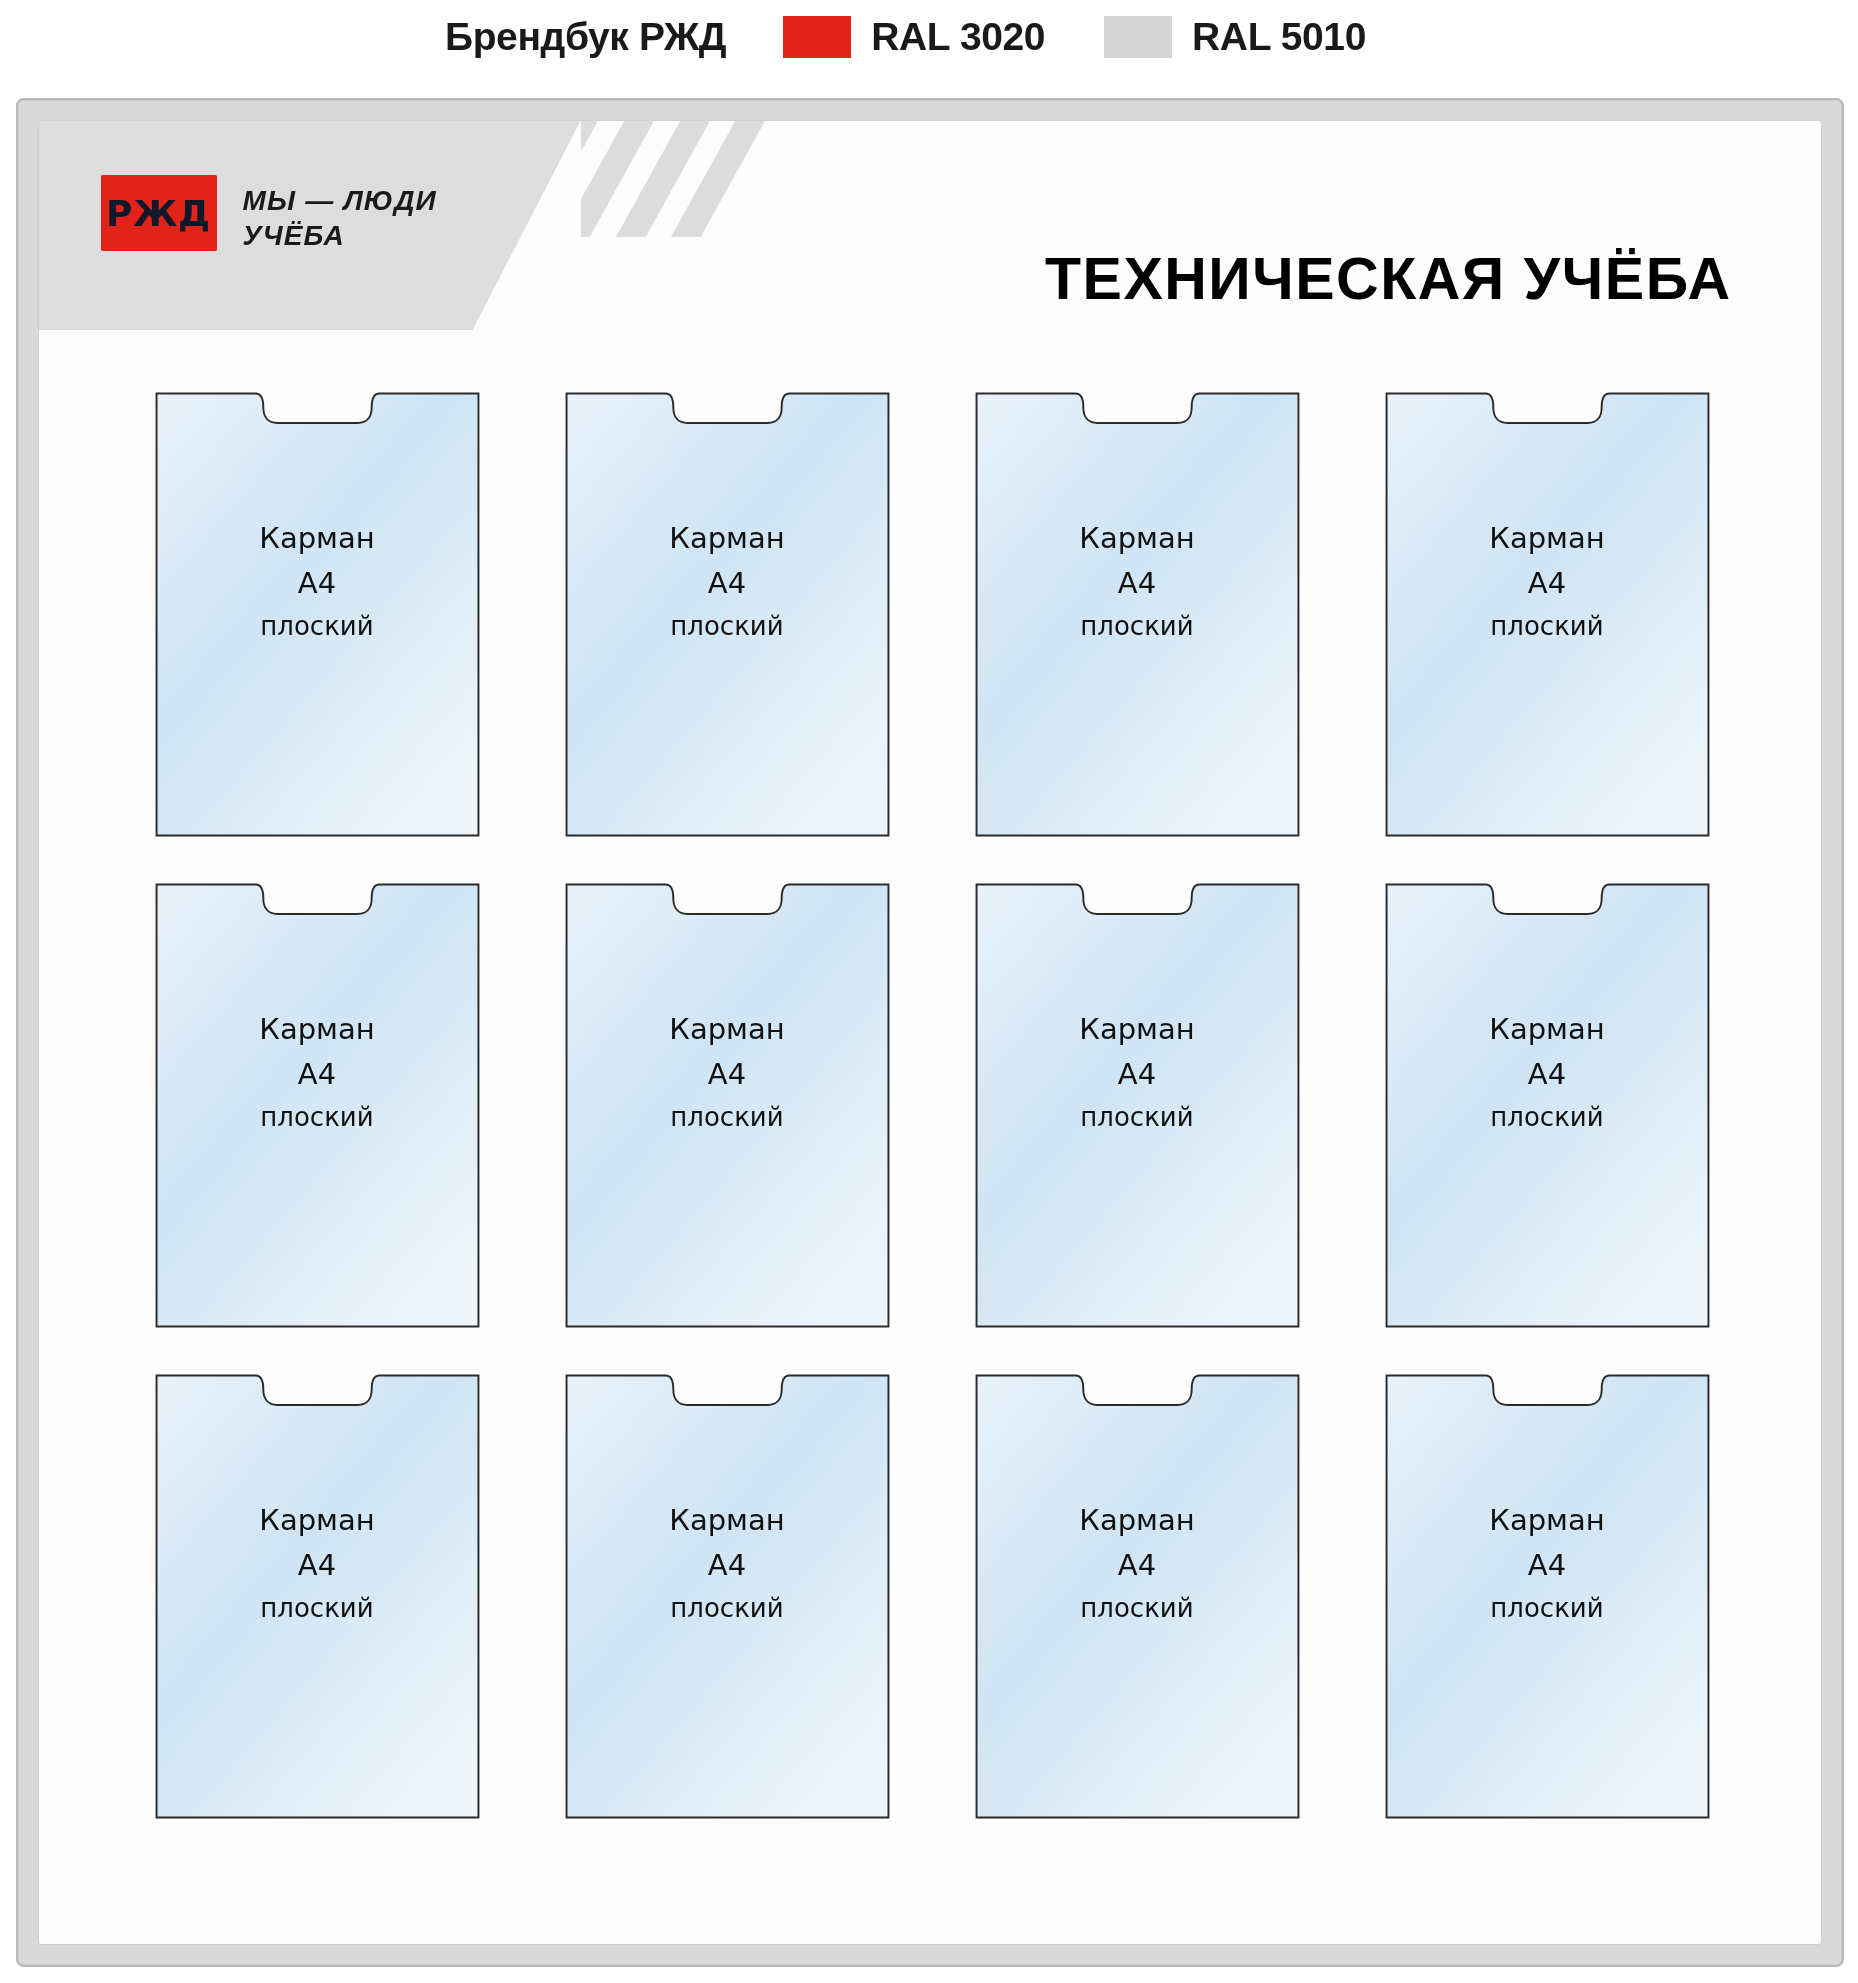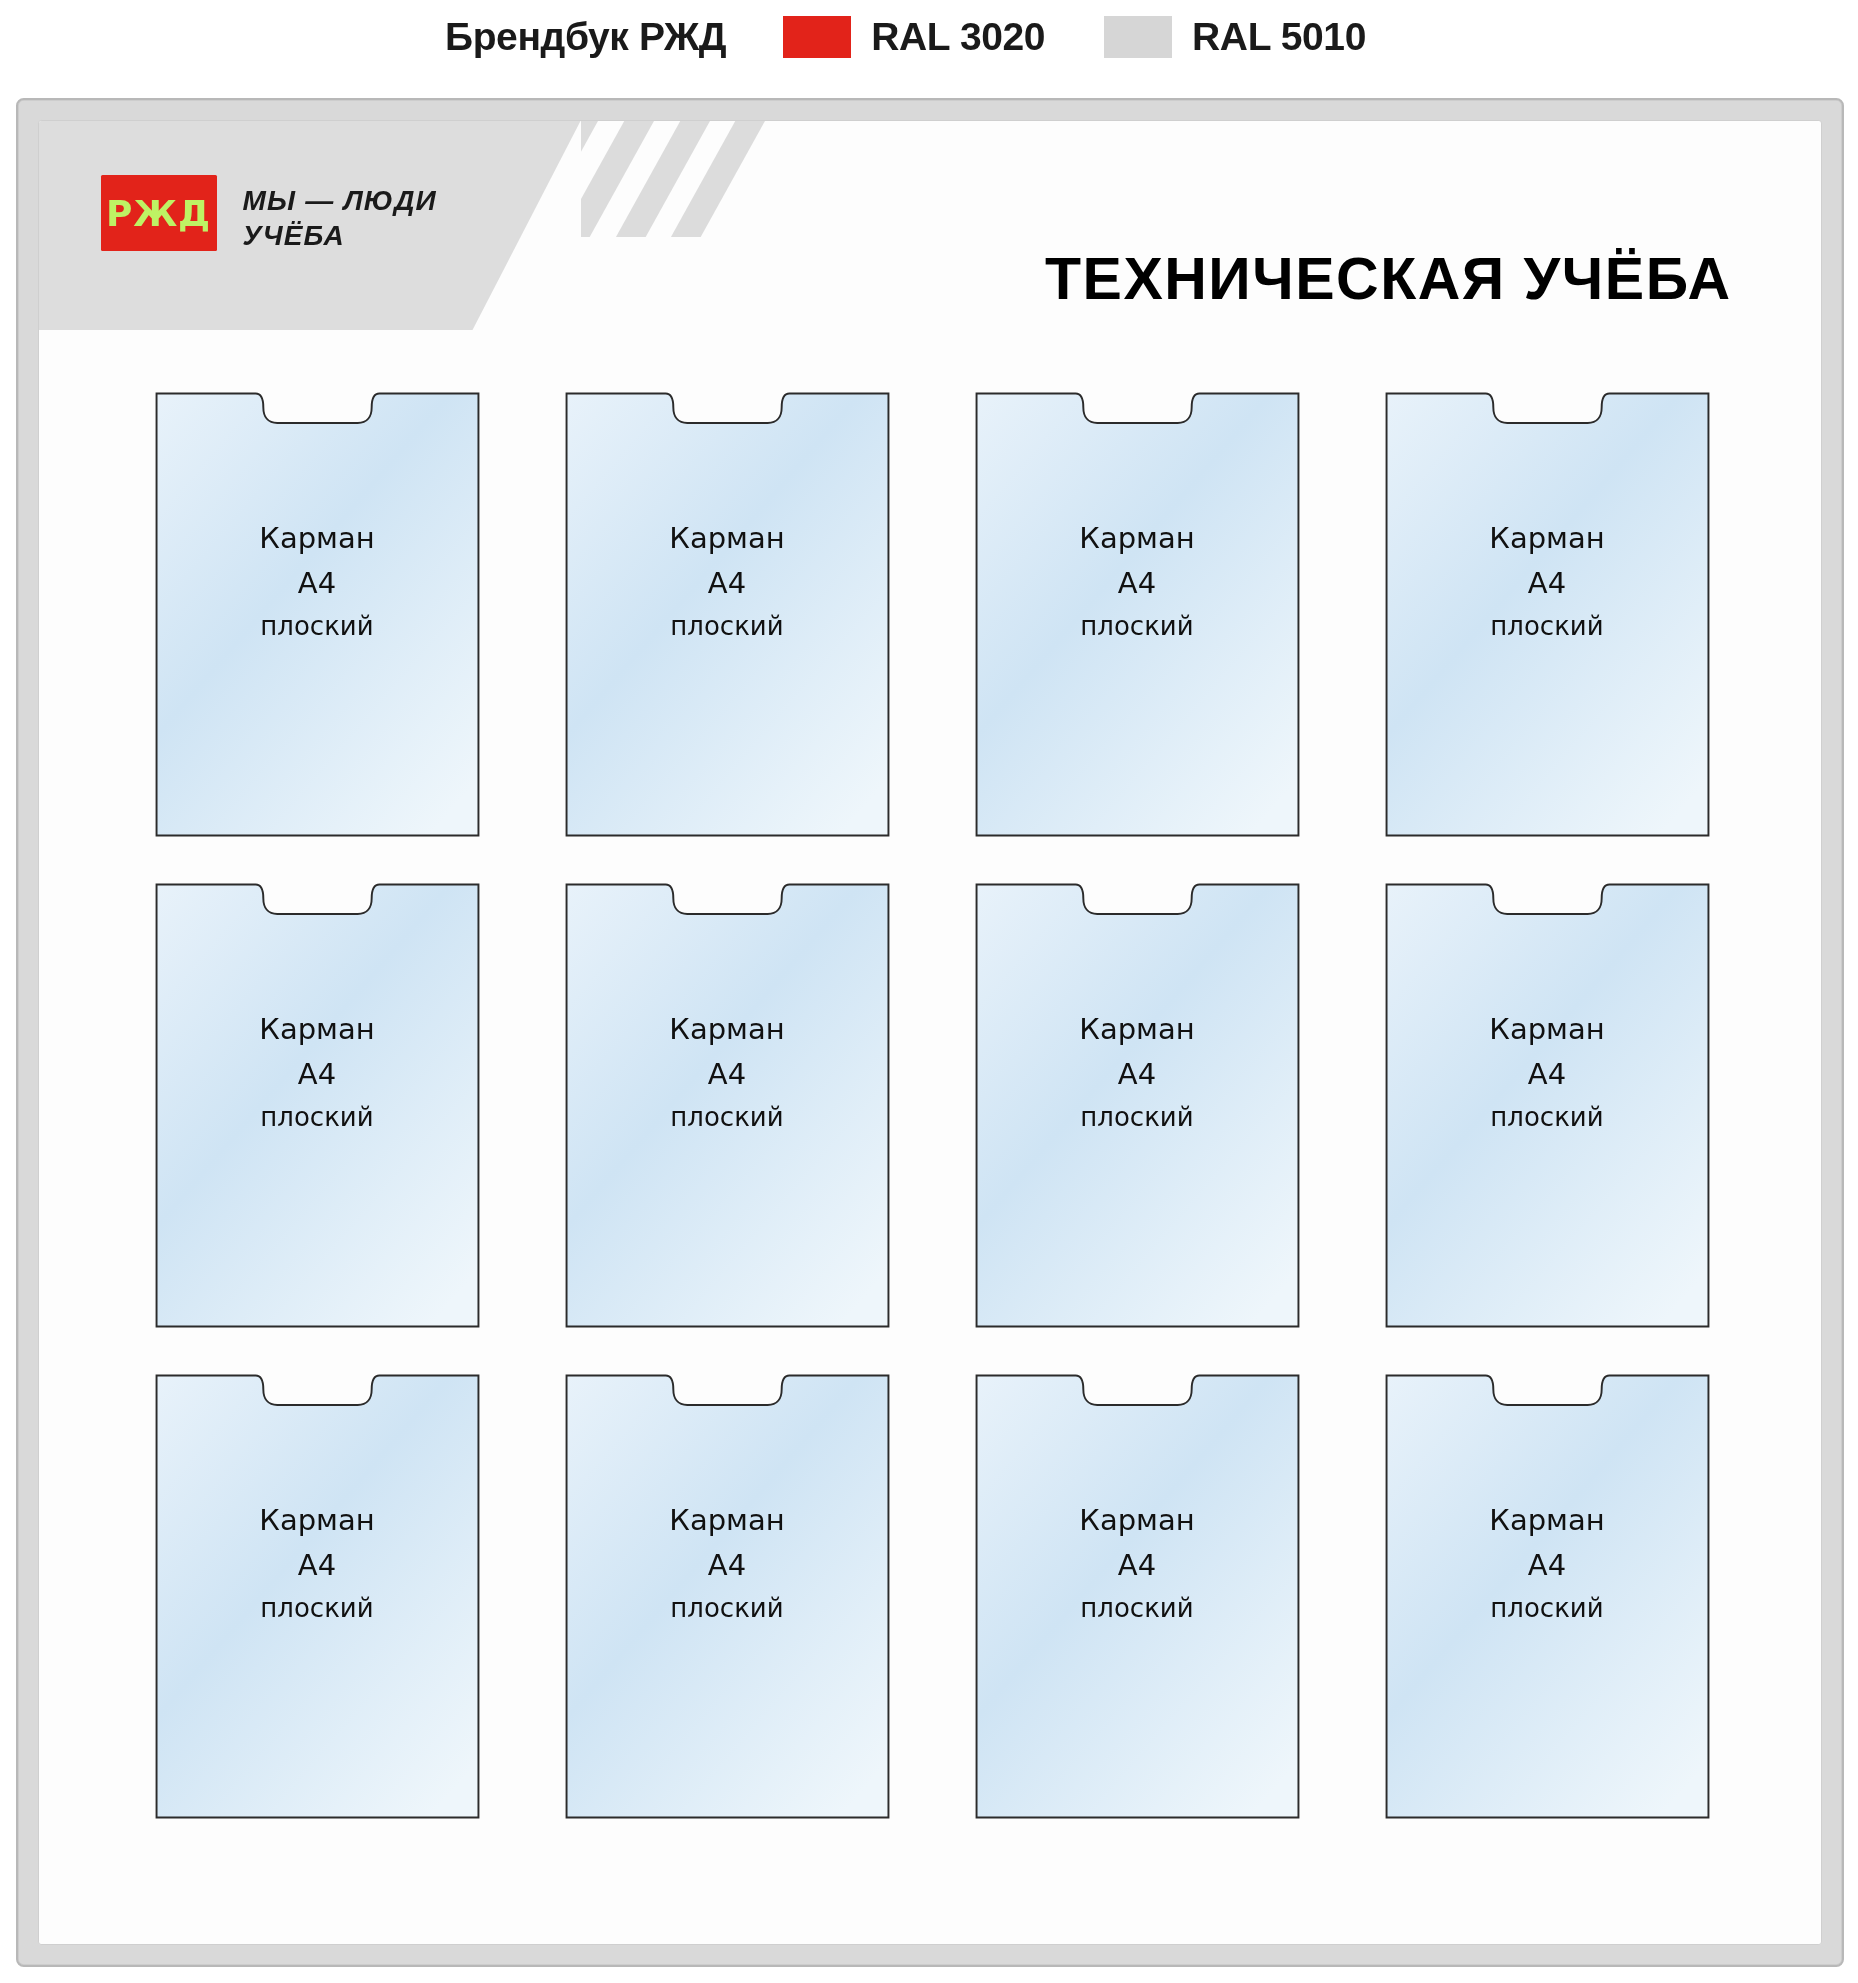--- a/index.html
+++ b/index.html
@@ -126,21 +126,21 @@
     width: 116px;
     height: 76px;
     background: #e2231a;
     display: flex;
     align-items: center;
     justify-content: center;
     border-radius: 1.5px;
   }
   .logo-mark {
     font-size: 36px;
-    color: #bef264;
+    color: #0f172a;
     font-weight: bold;
     letter-spacing: 0.8px;
     font-family: "DejaVu Sans", sans-serif;
   }
   .logo-slogan {
     margin-top: 7.7px;
     font-size: 28px;
     line-height: 1.26;
     font-weight: bold;
     color: #1a1a1a;

